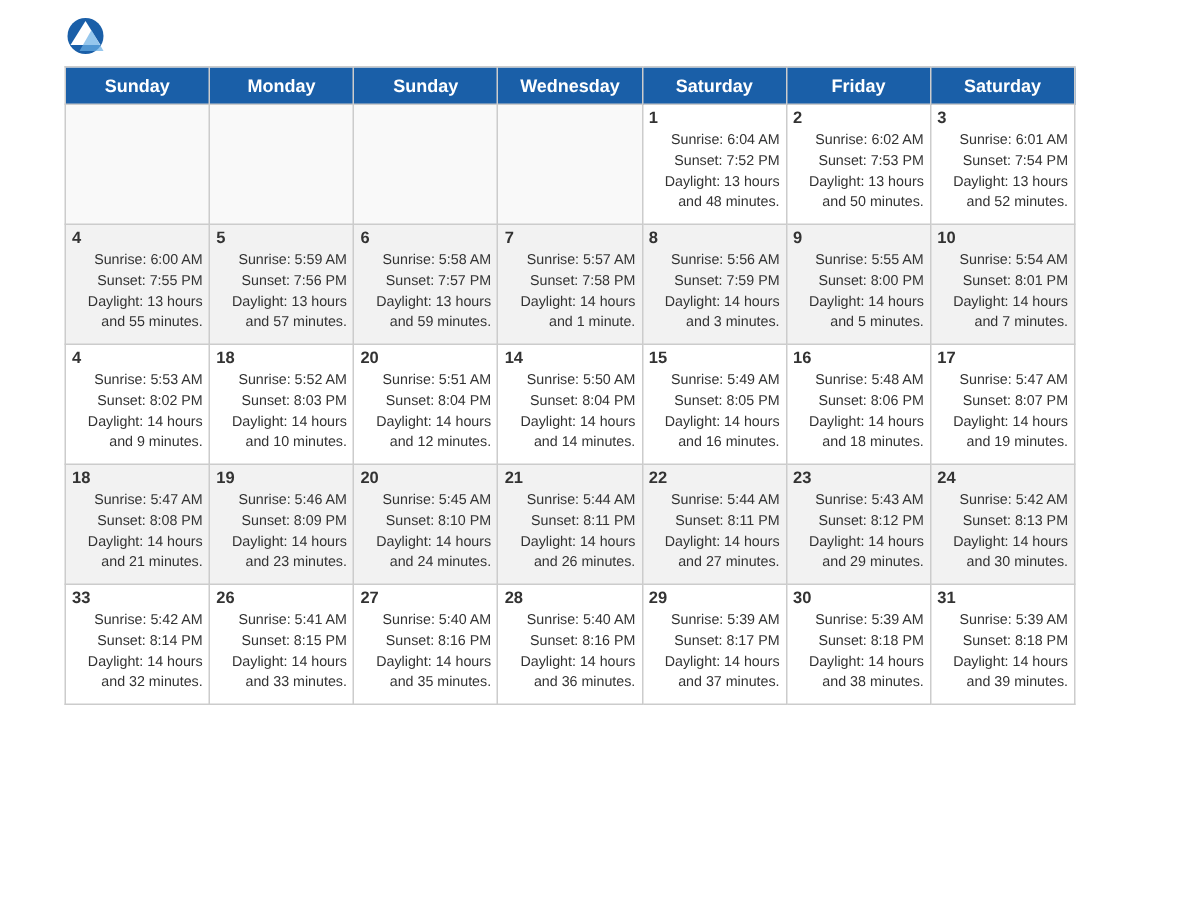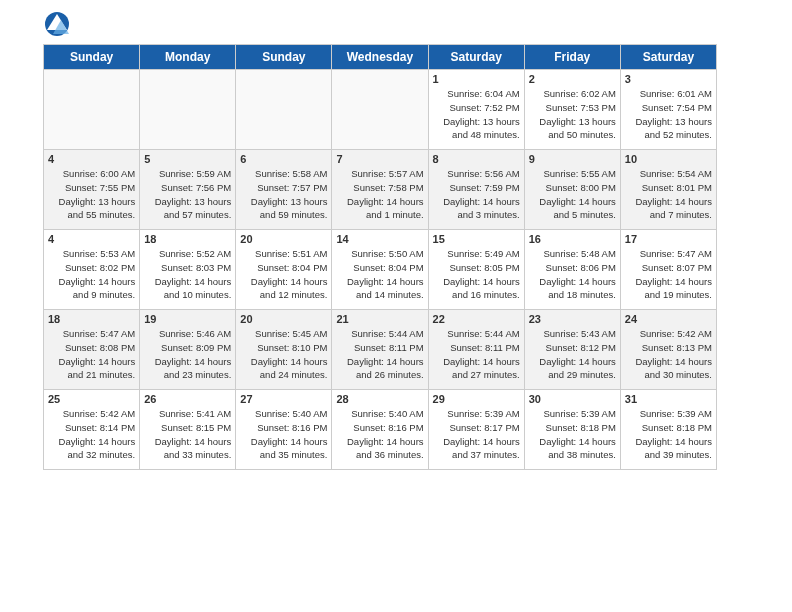--- a/index.html
+++ b/index.html
@@ -237,21 +237,21 @@
             <span class="day-num">23</span>
             <div class="day-info">Sunrise: 5:43 AM<br>Sunset: 8:12 PM<br>Daylight: 14 hours<br>and 29 minutes.</div>
           </td>
           <td>
             <span class="day-num">24</span>
             <div class="day-info">Sunrise: 5:42 AM<br>Sunset: 8:13 PM<br>Daylight: 14 hours<br>and 30 minutes.</div>
           </td>
         </tr>
         <tr>
           <td>
-            <span class="day-num">25</span>
+            <span class="day-num">33</span>
             <div class="day-info">Sunrise: 5:42 AM<br>Sunset: 8:14 PM<br>Daylight: 14 hours<br>and 32 minutes.</div>
           </td>
           <td>
             <span class="day-num">26</span>
             <div class="day-info">Sunrise: 5:41 AM<br>Sunset: 8:15 PM<br>Daylight: 14 hours<br>and 33 minutes.</div>
           </td>
           <td>
             <span class="day-num">27</span>
             <div class="day-info">Sunrise: 5:40 AM<br>Sunset: 8:16 PM<br>Daylight: 14 hours<br>and 35 minutes.</div>
           </td>

